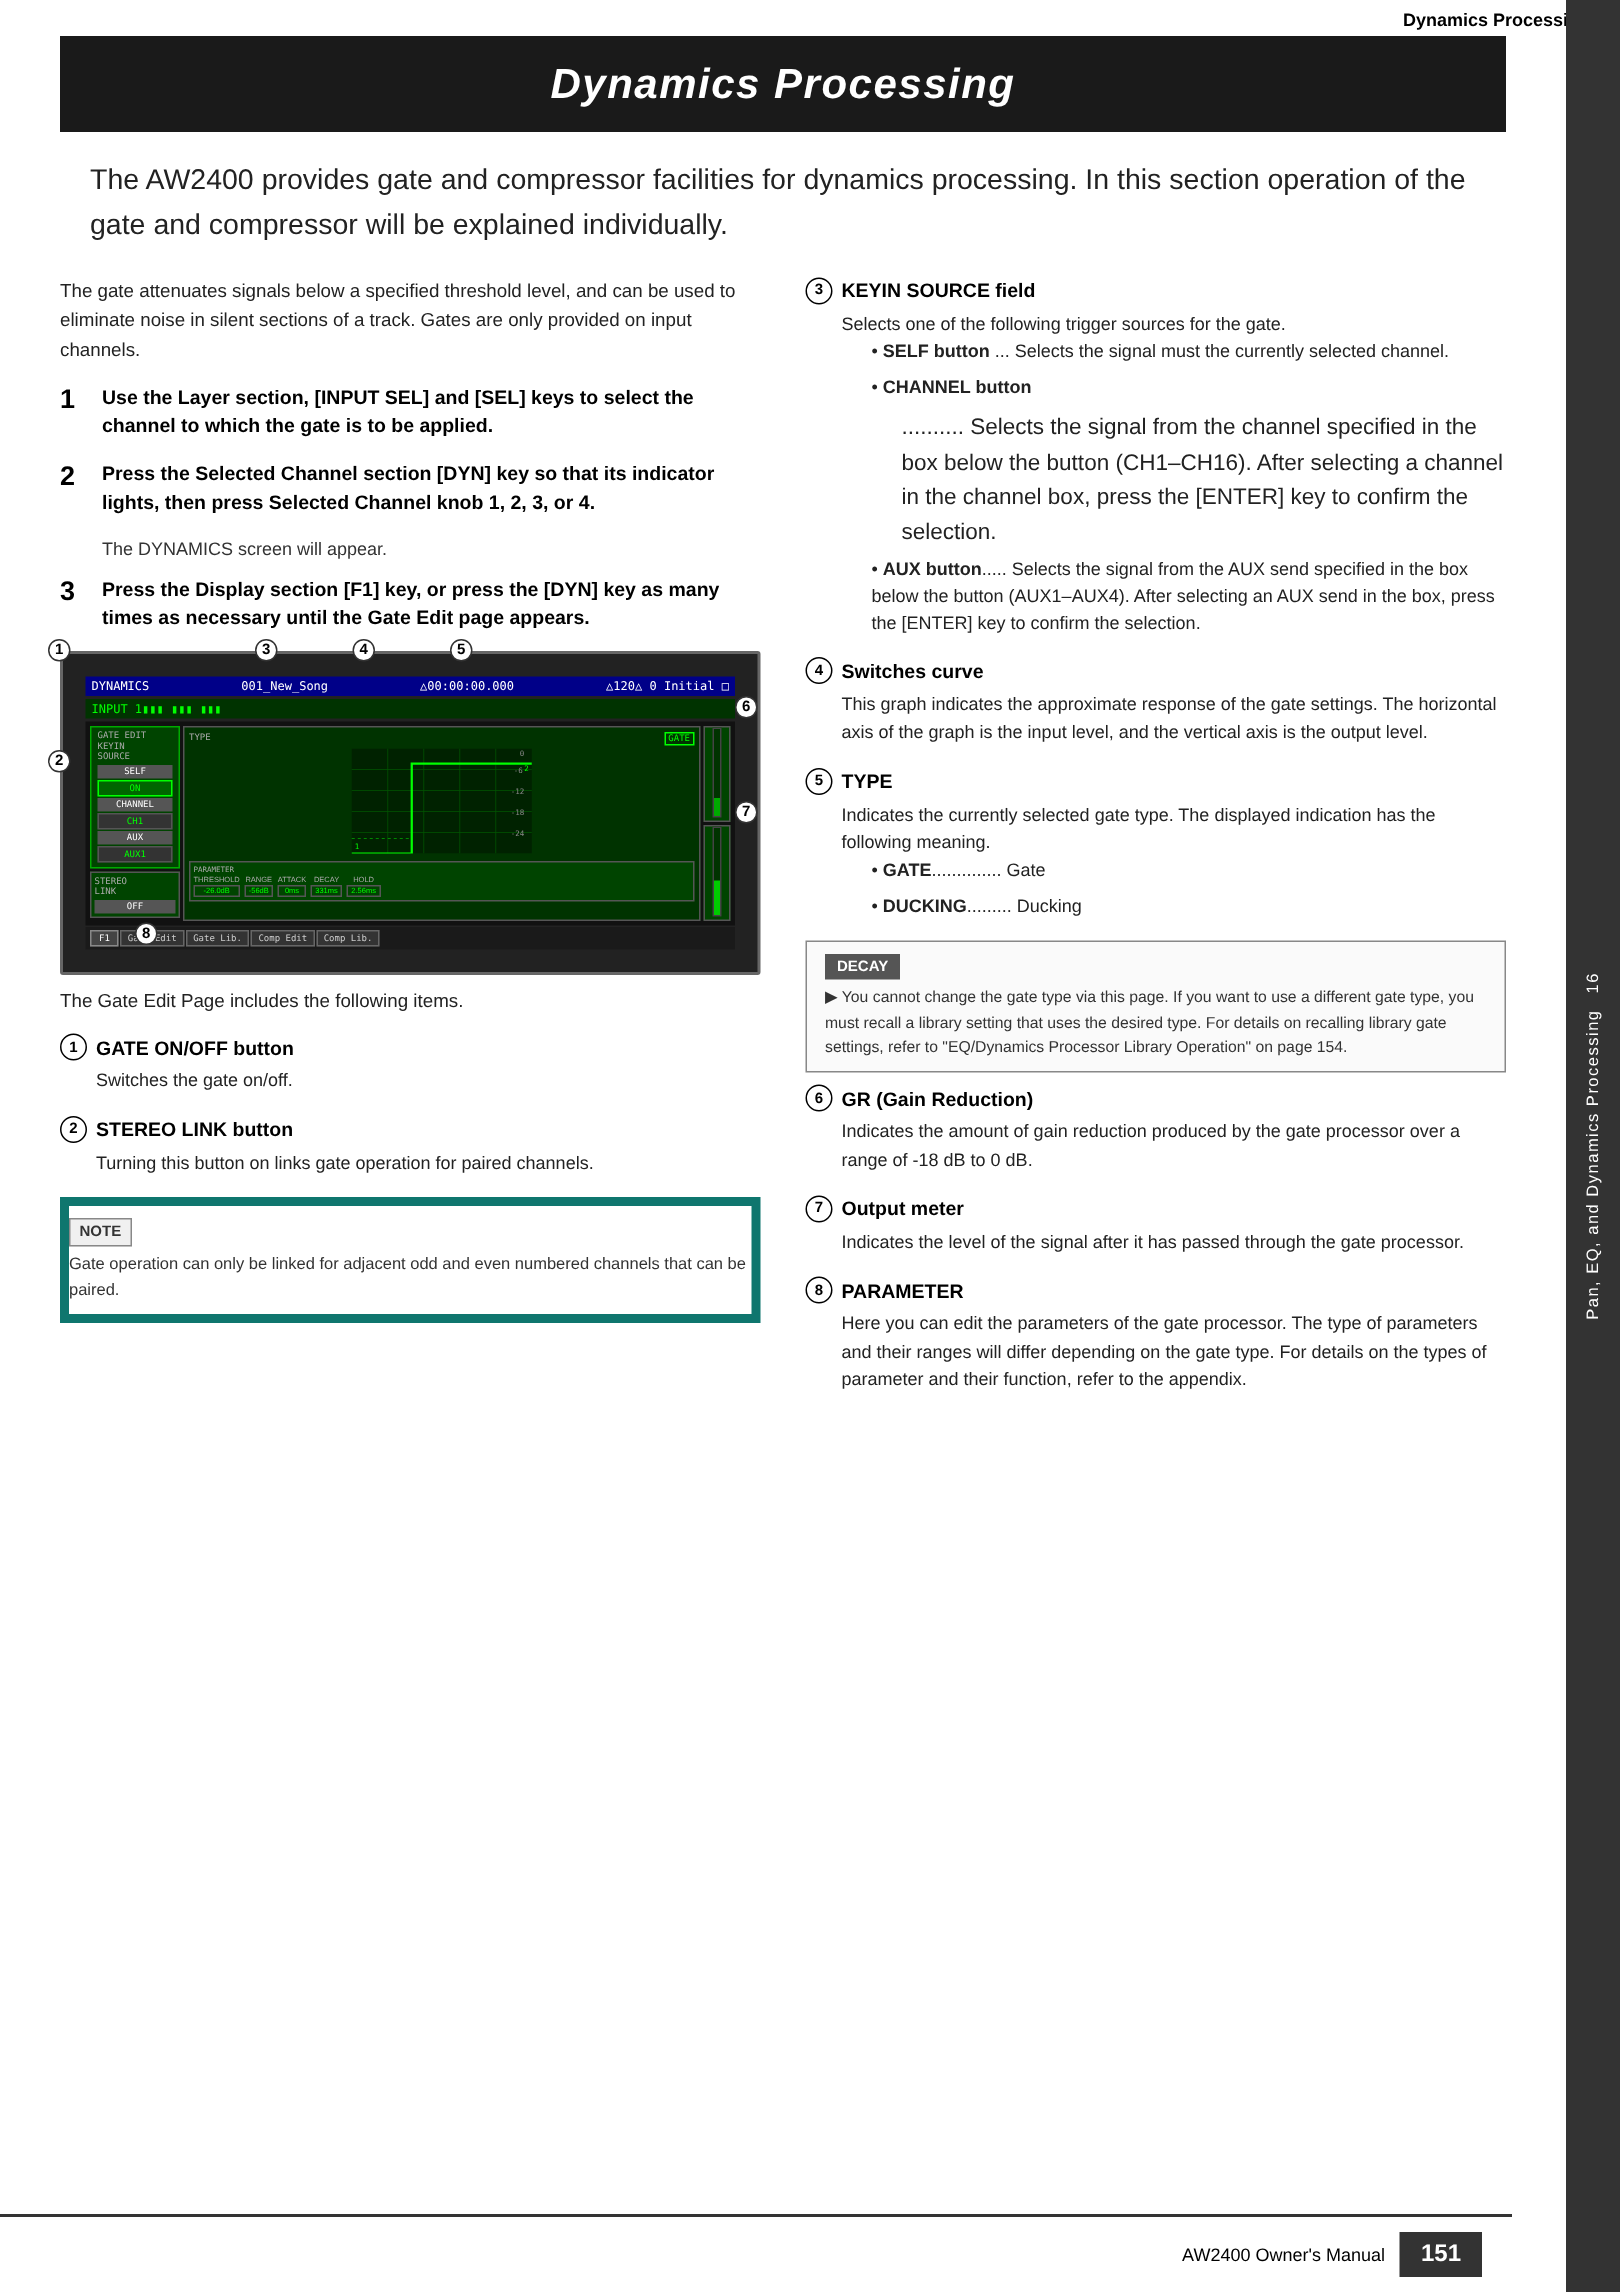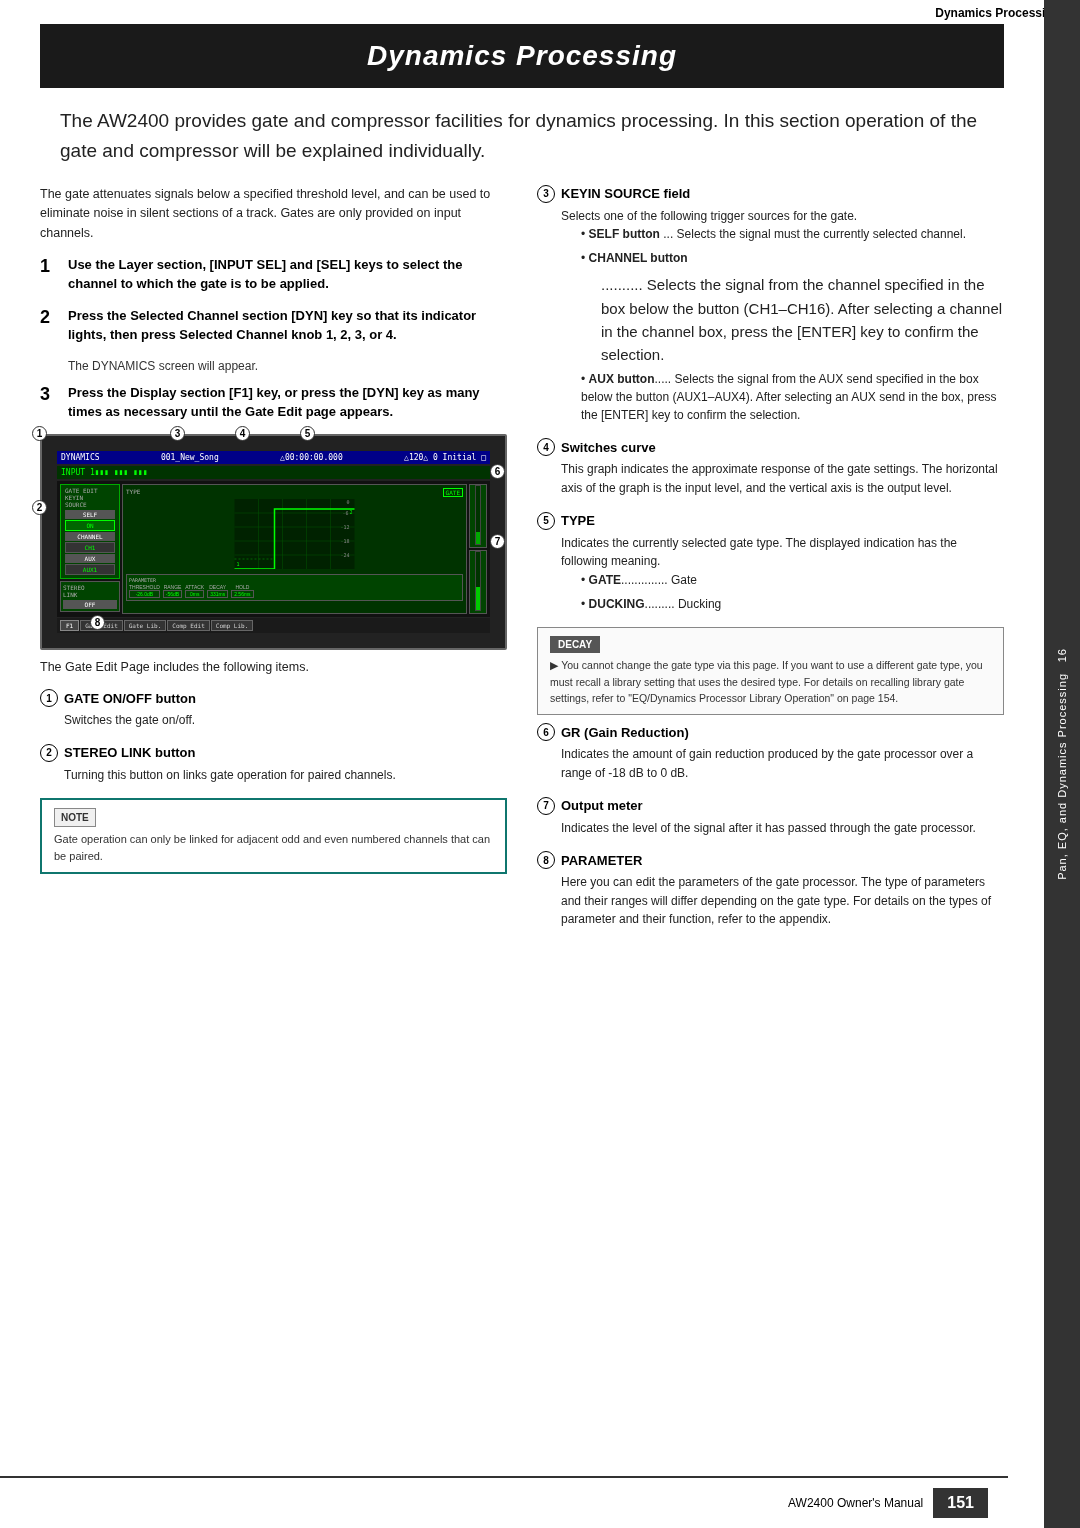--- a/index.html
+++ b/index.html
@@ -107,22 +107,22 @@
     .step-note {
       font-size: 12px;
       margin-left: 28px;
       margin-bottom: 8px;
       color: #333;
       line-height: 1.5;
     }
 
     
     .note-box {
-      border: 2px solid #0f766e;
-      padding: 8px 12px;
+      border: 6px solid #0f766e;
+      padding: 8px 0;
       margin: 8px 0;
       font-size: 11px;
       line-height: 1.5;
       color: #333;
     }
     .note-label {
       font-size: 10px;
       font-weight: bold;
       border: 1px solid #888;
       padding: 1px 6px;

